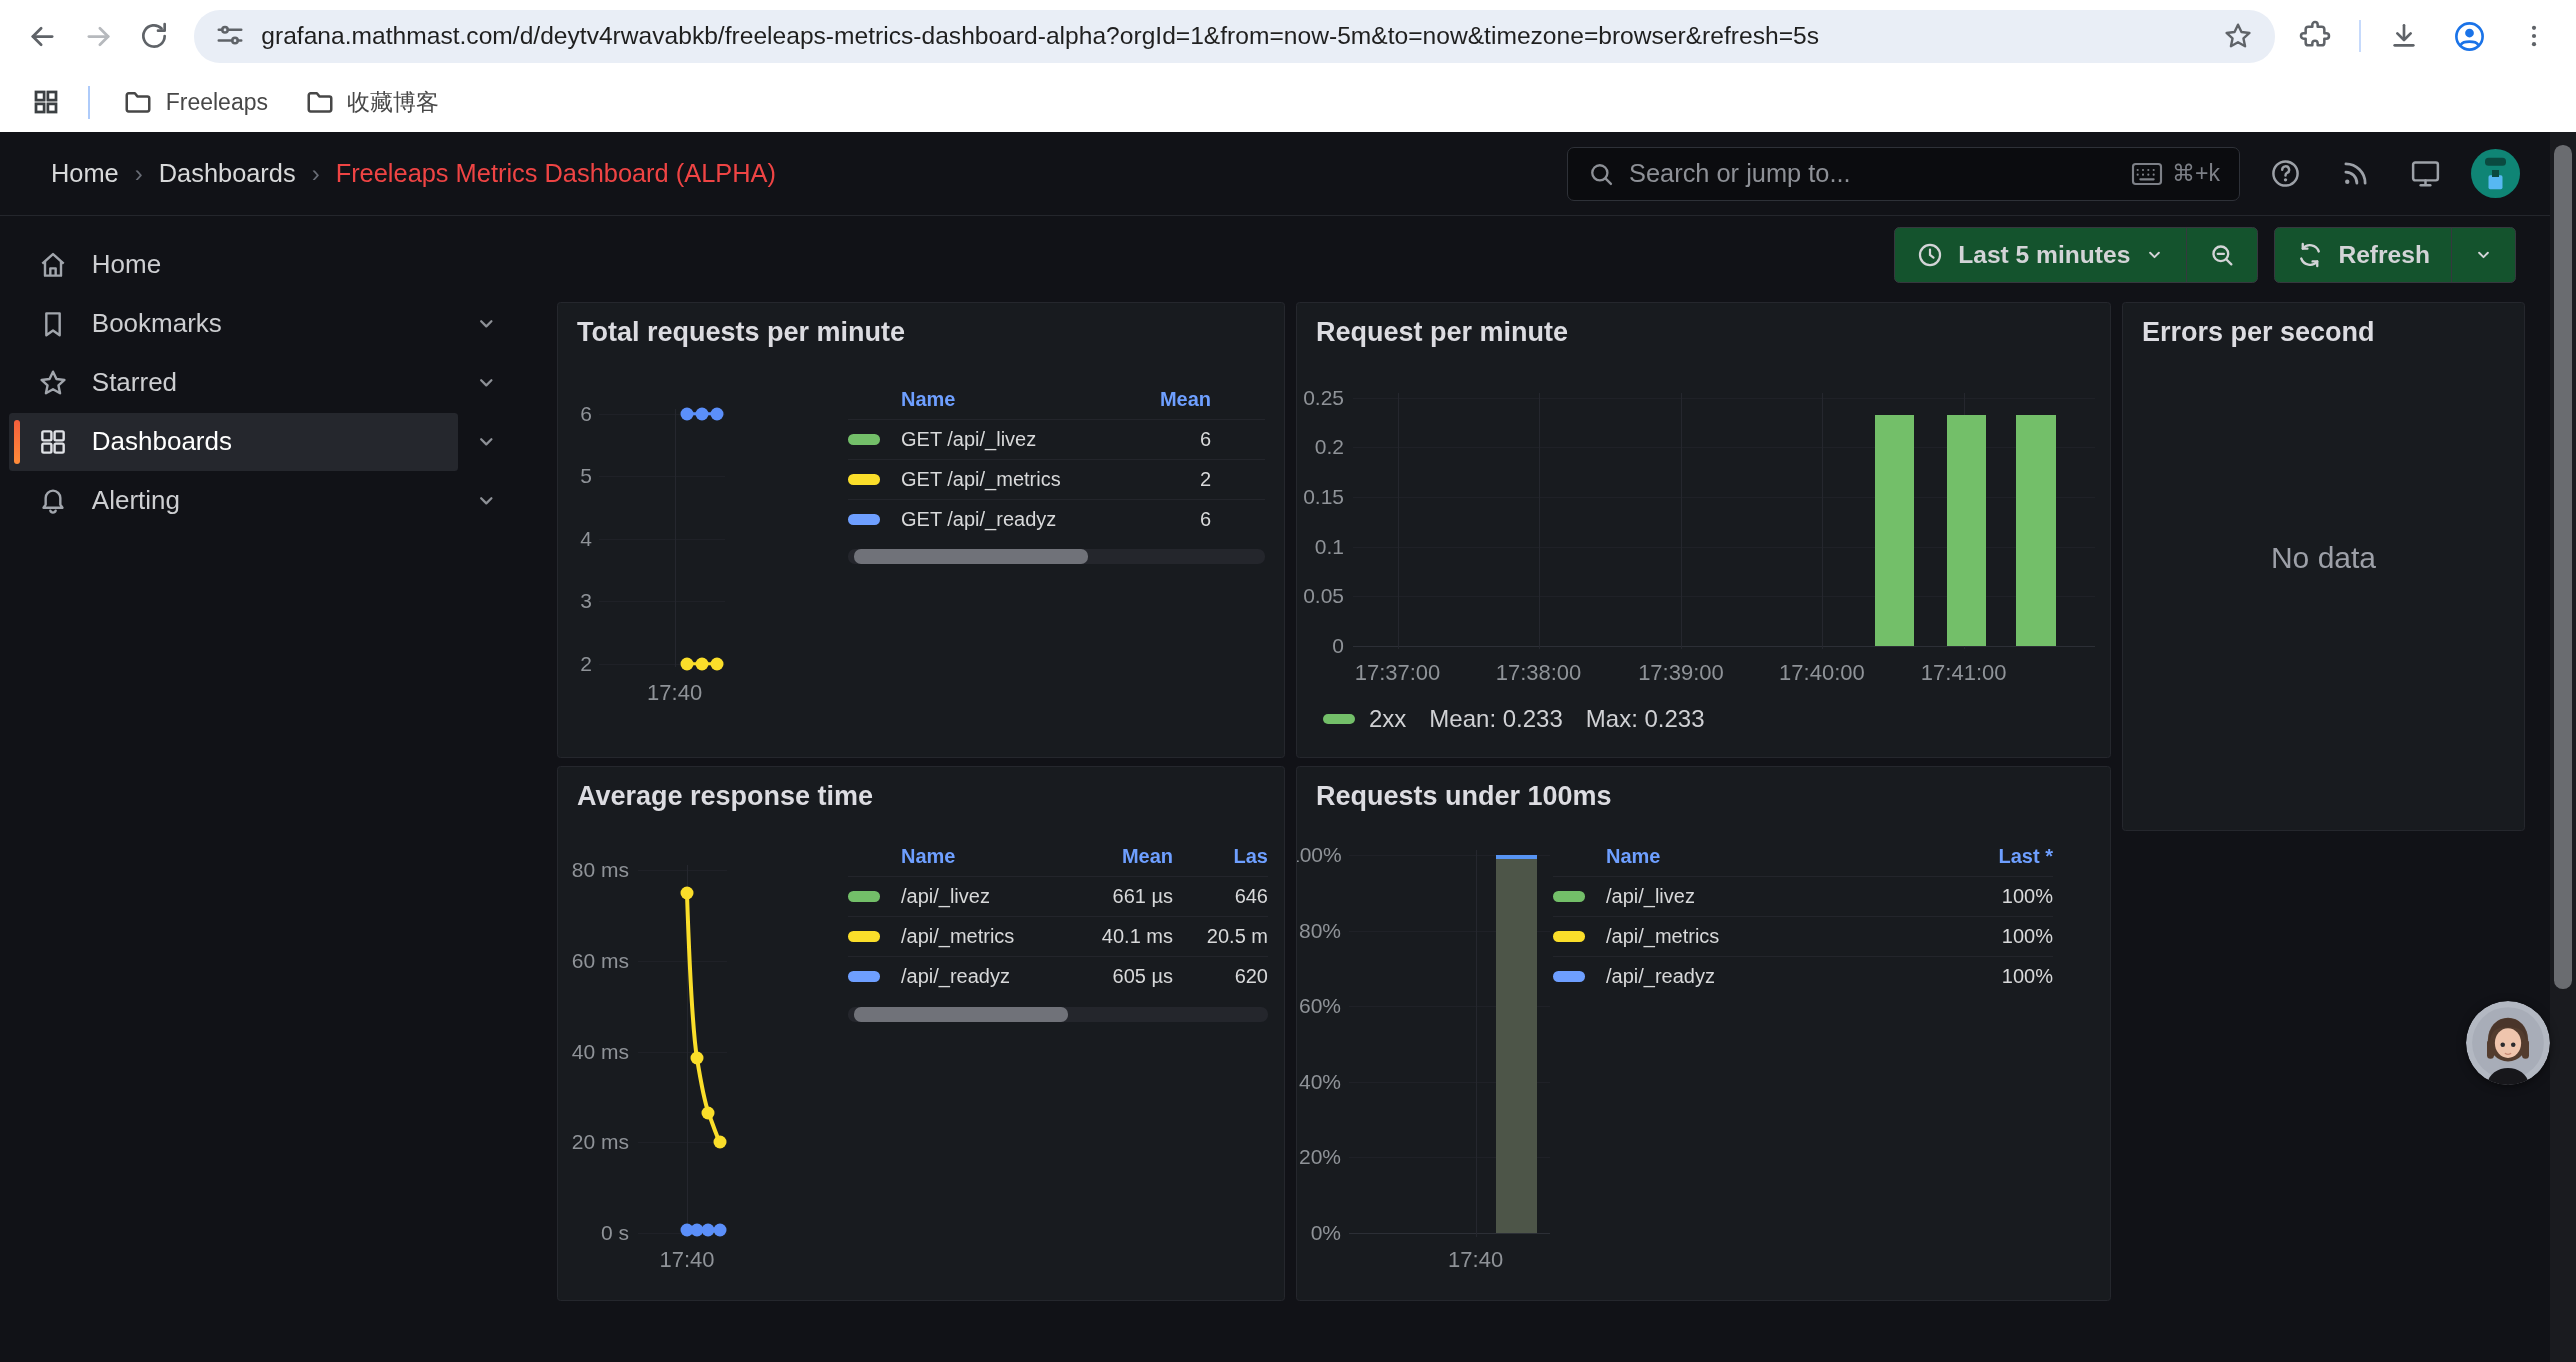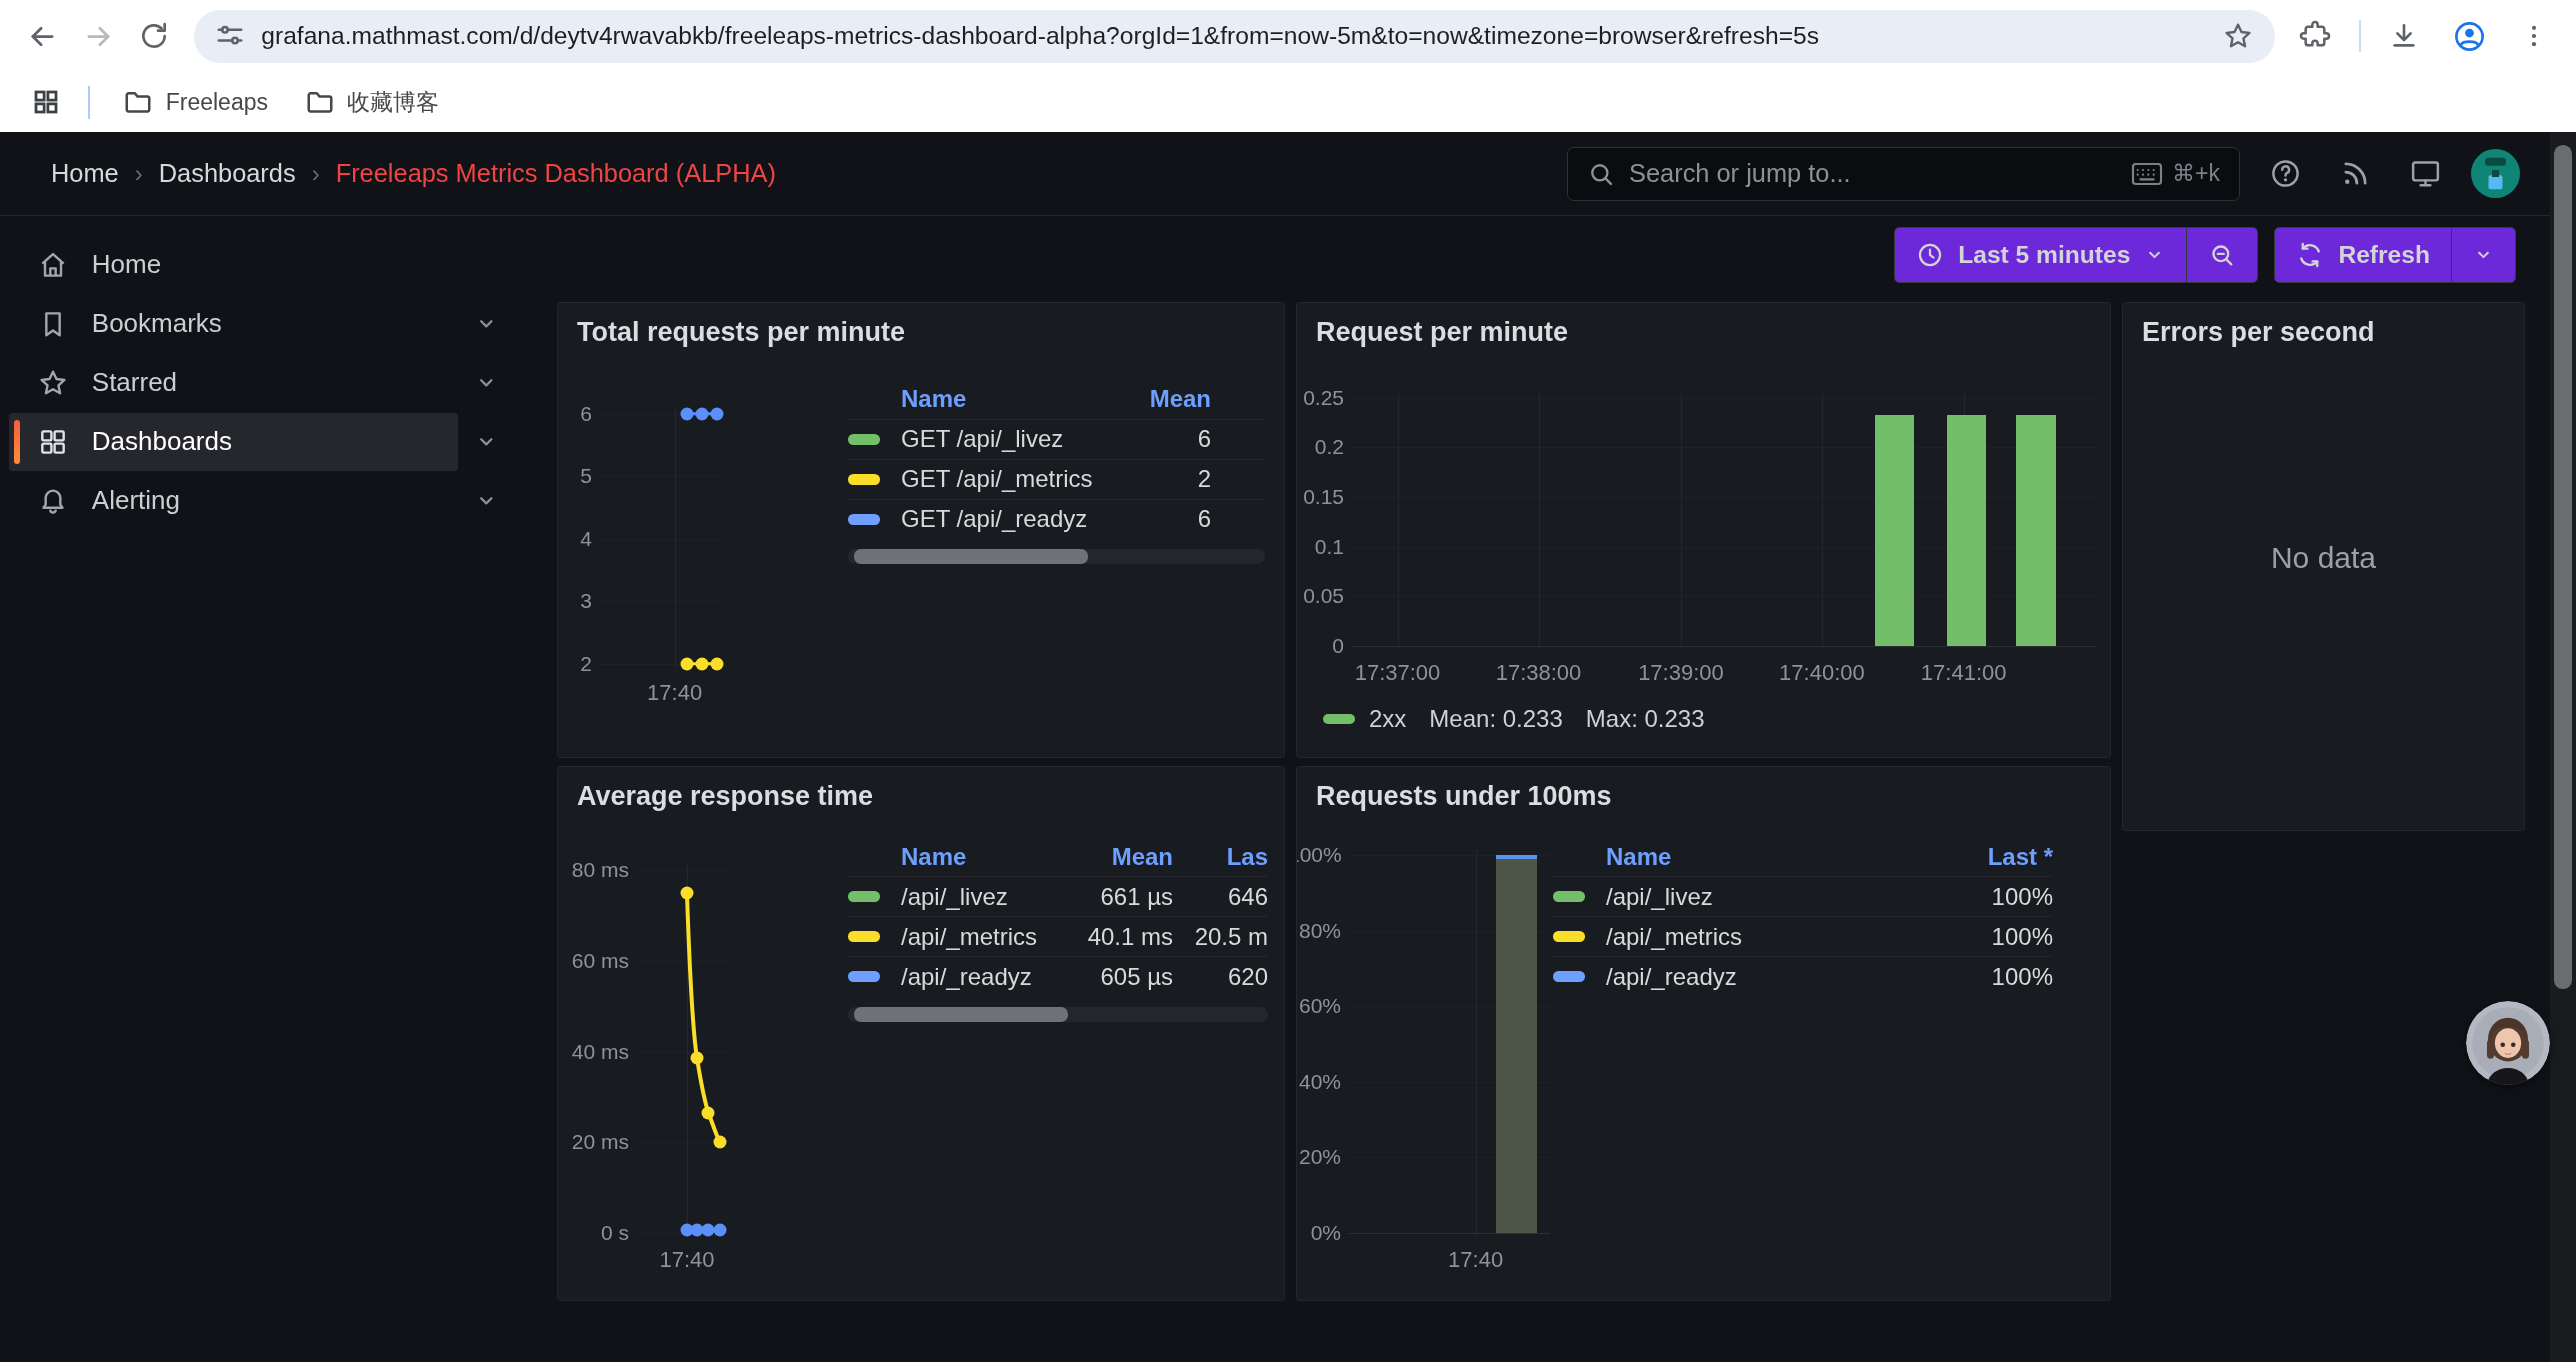--- a/index.html
+++ b/index.html
@@ -50,39 +50,39 @@
   .main { flex: 1; position: relative; min-width: 0; }
   .actions { height: 86px; display: flex; align-items: center; justify-content: flex-end; gap: 19px; padding-right: 47px; }
   .icon-btn { width: 51px; height: 51px; display: flex; align-items: center; justify-content: center; color: #9da1a8; }
   .div-v { width: 0.9px; height: 37px; background: #2c2e34; }
   .btn { height: 54px; display: flex; align-items: center; gap: 12.3px; padding: 0 23px; border-radius: 3.5px; font-size: 24.6px; font-weight: bold; }
   .btn-outline { border: 0.9px solid #3e424a; background: #1c1e23; color: #d3d4d7; }
   .share-group { display: flex; }
   .btn-primary { background: #3d71d9; color: #fff; border-radius: 3.5px 0 0 3.5px; }
   .btn-caret { width: 49px; height: 54px; background: #3d71d9; border-left: 1.8px solid rgba(17,18,23,0.55); border-radius: 0 3.5px 3.5px 0; display: flex; align-items: center; justify-content: center; color: #fff; }
   .timebar { height: 77px; display: flex; align-items: center; justify-content: flex-end; gap: 16px; padding-right: 60px; }
-  .tgroup { display: flex; align-items: stretch; background: #6d28d9; border: 0.9px solid #36383e; border-radius: 5.3px; overflow: hidden; }
+  .tgroup { display: flex; align-items: stretch; background: #14532d; border: 0.9px solid #36383e; border-radius: 5.3px; overflow: hidden; }
   .tbtn { height: 54px; display: flex; align-items: center; gap: 14px; padding: 0 21px; font-size: 24.6px; font-weight: bold; color: #d3d4d7; }
   .tbtn + .tbtn { border-left: 0.9px solid #36383e; }
 
   .grid { position: relative; }
   .panel { position: absolute; background: #181b1f; border: 0.9px solid #25272d; border-radius: 3.5px; overflow: hidden; }
   .p-title { position: absolute; left: 19px; top: 14px; font-size: 27px; font-weight: bold; color: #dcdce1; }
 
   .plot { position: absolute; }
   .gridline-h { position: absolute; left: 0; right: 0; height: 0.9px; background: #1f2127; }
   .gridline-h.axis { background: #2c2f36; }
   .gridline-v { position: absolute; top: -5.3px; bottom: -3.5px; width: 0.9px; background: #25272e; }
   .ytick { position: absolute; text-align: right; font-size: 21px; color: #8f9398; transform: translateY(-50%); }
   .xtick { position: absolute; font-size: 22px; color: #8f9398; transform: translateX(-50%); white-space: nowrap; }
   .dot { position: absolute; width: 13px; height: 13px; border-radius: 50%; transform: translate(-50%, -50%); }
   .seg { position: absolute; height: 3.5px; transform: translateY(-50%); border-radius: 1.8px; }
   .bar { position: absolute; bottom: 0; background: #73bf69; }
 
-  .leg-table { position: absolute; font-size: 24px; color: #d8d9da; }
+  .leg-table { position: absolute; font-size: 20px; color: #d8d9da; }
   .lt-head { display: flex; align-items: center; height: 39px; font-weight: bold; color: #6e9fff; }
   .lt-row { display: flex; align-items: center; height: 40px; border-top: 0.9px solid #23252b; }
   .pill { width: 32px; height: 10.5px; border-radius: 5.3px; flex: none; margin-right: 21px; }
   .lt-name { flex: 1; min-width: 0; white-space: nowrap; overflow: hidden; }
   .hsb { position: relative; height: 15px; background: #24262c; border-radius: 7px; margin-top: 10.5px; }
   .hsb-thumb { position: absolute; top: 0; bottom: 0; left: 1.5%; background: #707279; border-radius: 7px; }
 
   .legend-row { position: absolute; display: flex; align-items: center; gap: 23px; font-size: 24px; color: #d0d1d4; }
   .nodata { position: absolute; left: 0; right: 0; text-align: center; font-size: 30px; color: #9da0a8; }
 

